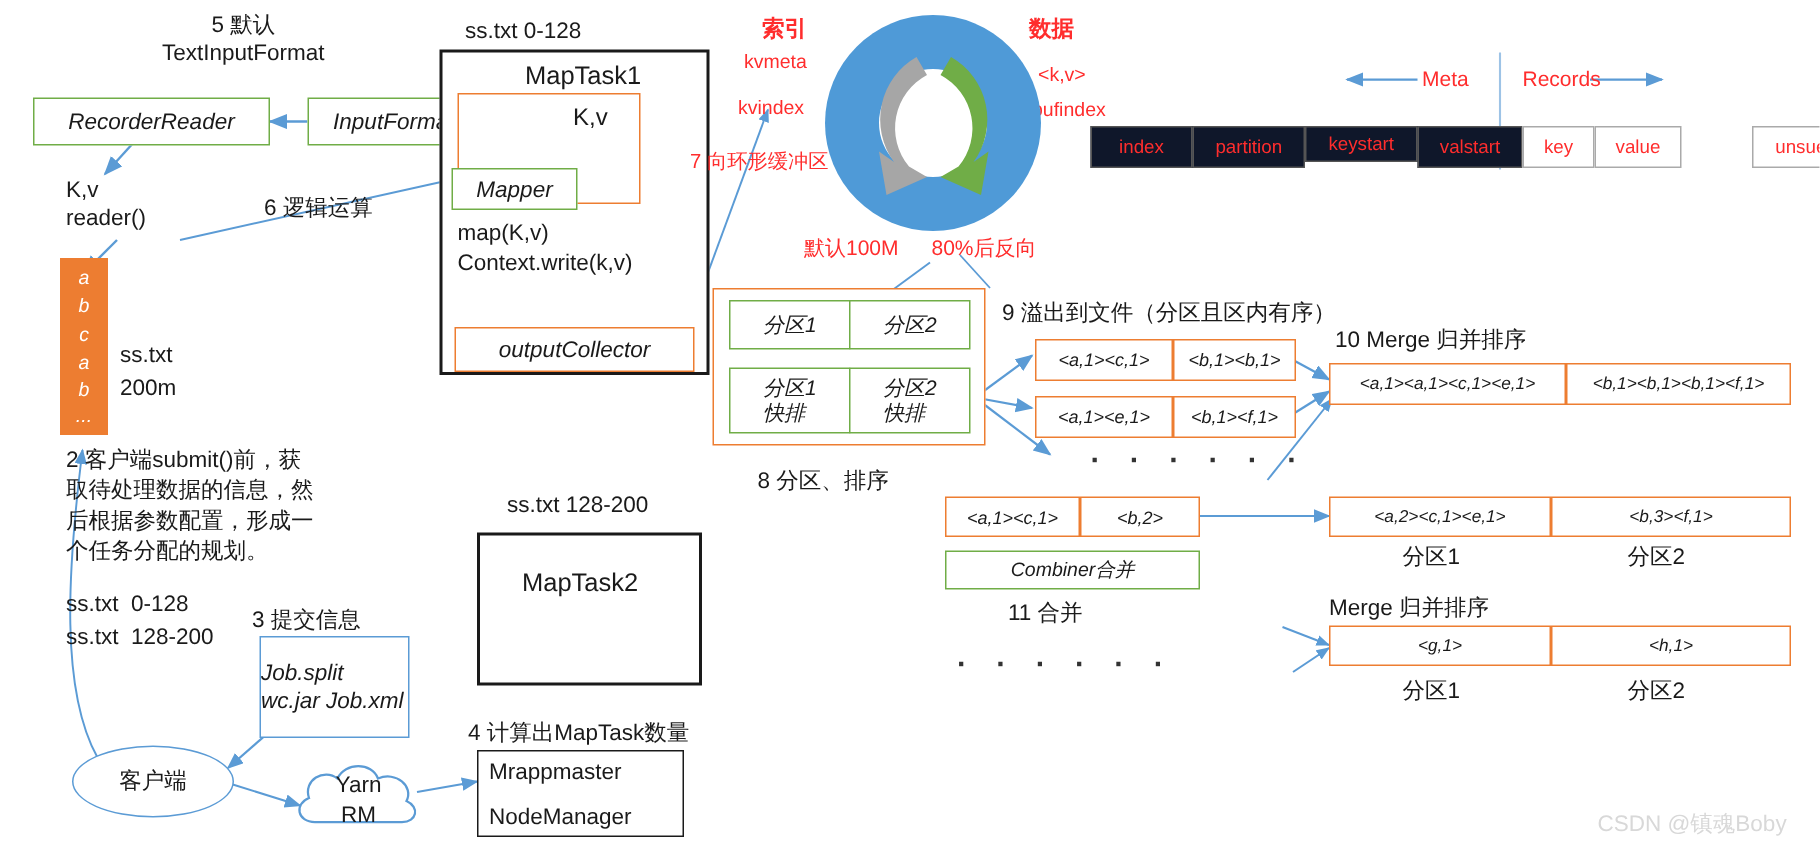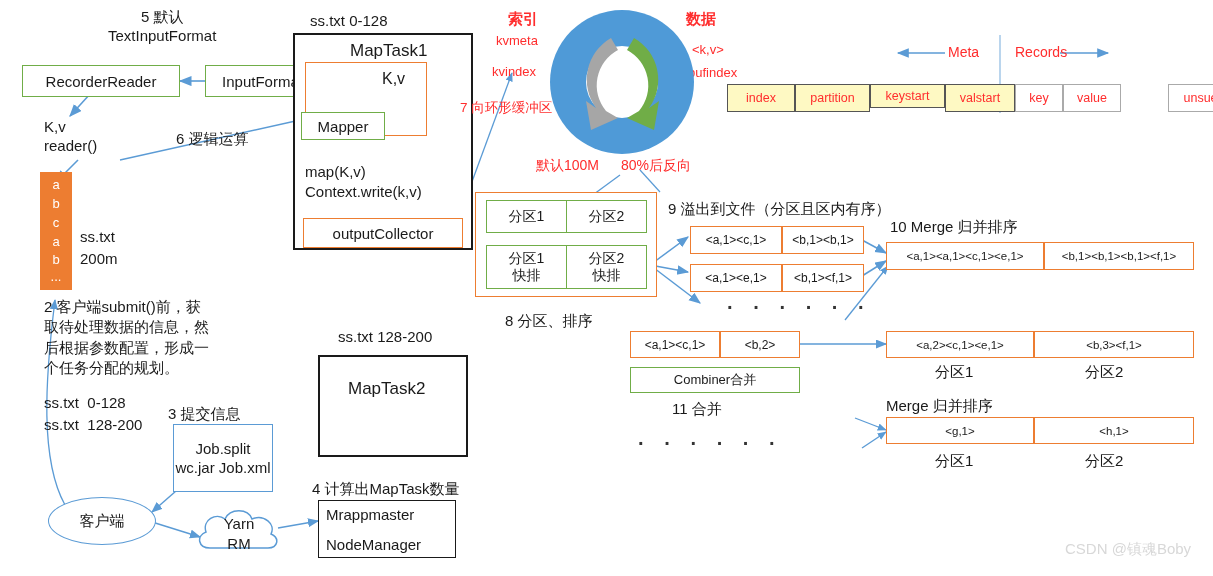--- a/index.html
+++ b/index.html
@@ -6,29 +6,29 @@
   body{
     width:1213px;height:576px;background:#ffffff;position:relative;overflow:hidden;
     font-family:"Liberation Sans","DejaVu Sans",sans-serif;
     color:#1a1a1a;
   }
   .stage{position:absolute;left:0;top:0;width:1213px;height:576px;}
   .abs{position:absolute;}
   .txt{font-size:14px;line-height:1.25;white-space:pre;color:#1a1a1a;}
   .red{color:#ff2d2d;}
   .redb{color:#ff2d2d;font-weight:bold;}
-  .box{position:absolute;box-sizing:border-box;display:flex;align-items:center;justify-content:center;text-align:center;background:#fff;}
+  .box{position:absolute;box-sizing:border-box;display:flex;align-items:center;justify-content:center;background:#fff;font-style:italic;}
   .b-green{border:1.6px solid #70ad47;}
   .b-orange{border:1.6px solid #ed7d31;}
   .b-black{border:2px solid #1a1a1a;}
   .b-blue{border:1.4px solid #5b9bd5;}
   .fill-orange{background:#ed7d31;border:none;}
   svg.layer{position:absolute;left:0;top:0;width:1213px;height:576px;overflow:visible;pointer-events:none;}
   .cell{position:absolute;box-sizing:border-box;display:flex;align-items:center;justify-content:center;}
-  .meta-cell{border:1.3px solid #555;color:#ff2d2d;font-size:12.5px;background:#fef9c3;}
+  .meta-cell{border:1.3px solid #555;color:#ff2d2d;font-size:12.5px;background:#0f172a;}
   .rec-cell{border:1.1px solid #aaa;color:#ff2d2d;font-size:12.5px;background:#fff;}
   .kvbox{font-size:11.5px;color:#1a1a1a;}
   .wm{position:absolute;color:#eceaea;font-family:"DejaVu Serif",serif;font-size:28px;letter-spacing:4px;}
   .csdn{position:absolute;color:#d8d8d8;font-size:15px;}
   .ellip{position:absolute;font-size:20px;letter-spacing:7px;color:#333;font-weight:bold;}
 </style>
 </head>
 <body>
 
 <div class="stage">
@@ -152,21 +152,21 @@
 
   <div class="box b-black" style="left:293px;top:33px;width:180px;height:217px;display:block;"></div>
 
   <div class="abs txt" style="left:350px;top:40px;font-size:17px;">MapTask1</div>
 
   <div class="box b-orange" style="left:305px;top:62px;width:122px;height:74px;display:block;"></div>
   <div class="abs txt" style="left:382px;top:69px;font-size:16px;">K,v</div>
 
   <div class="box b-green" style="left:301px;top:112px;width:84px;height:28px;font-size:15px;">Mapper</div>
 
-  <div class="abs txt" style="left:305px;top:146px;font-size:15px;line-height:1.35;margin-top:16px;">map(K,v)
+  <div class="abs txt" style="left:305px;top:146px;font-size:15px;line-height:1.35;">map(K,v)
 Context.write(k,v)</div>
 
   <div class="box b-orange" style="left:303px;top:218px;width:160px;height:30px;font-size:15px;">outputCollector</div>
 
   <div class="abs txt" style="left:338px;top:328px;font-size:15px;">ss.txt 128-200</div>
   <div class="box b-black" style="left:318px;top:355px;width:150px;height:102px;display:block;"></div>
   <div class="abs txt" style="left:348px;top:378px;font-size:17px;">MapTask2</div>
 
   <div class="abs txt" style="left:312px;top:480px;font-size:15px;">4 计算出MapTask数量</div>
   <div class="box b-black" style="left:318px;top:500px;width:138px;height:58px;display:block;border-width:1.4px;"></div>

